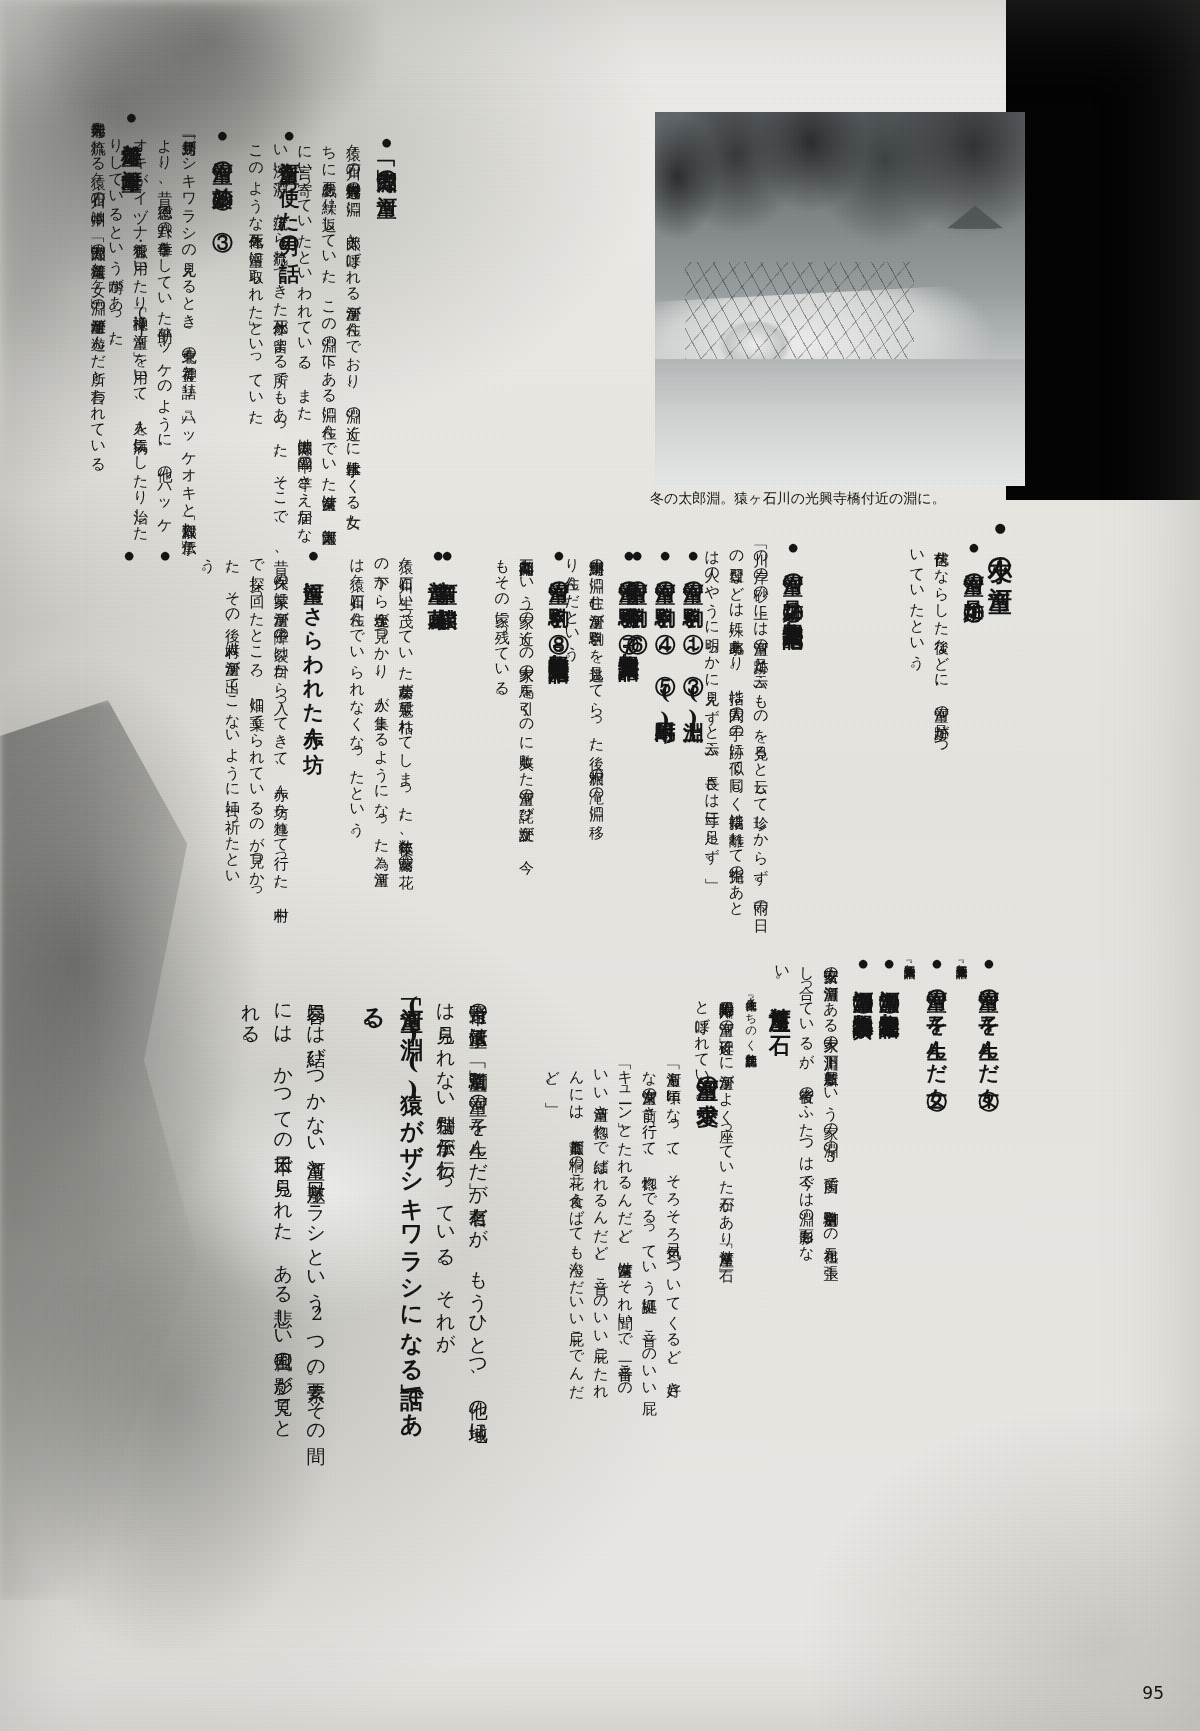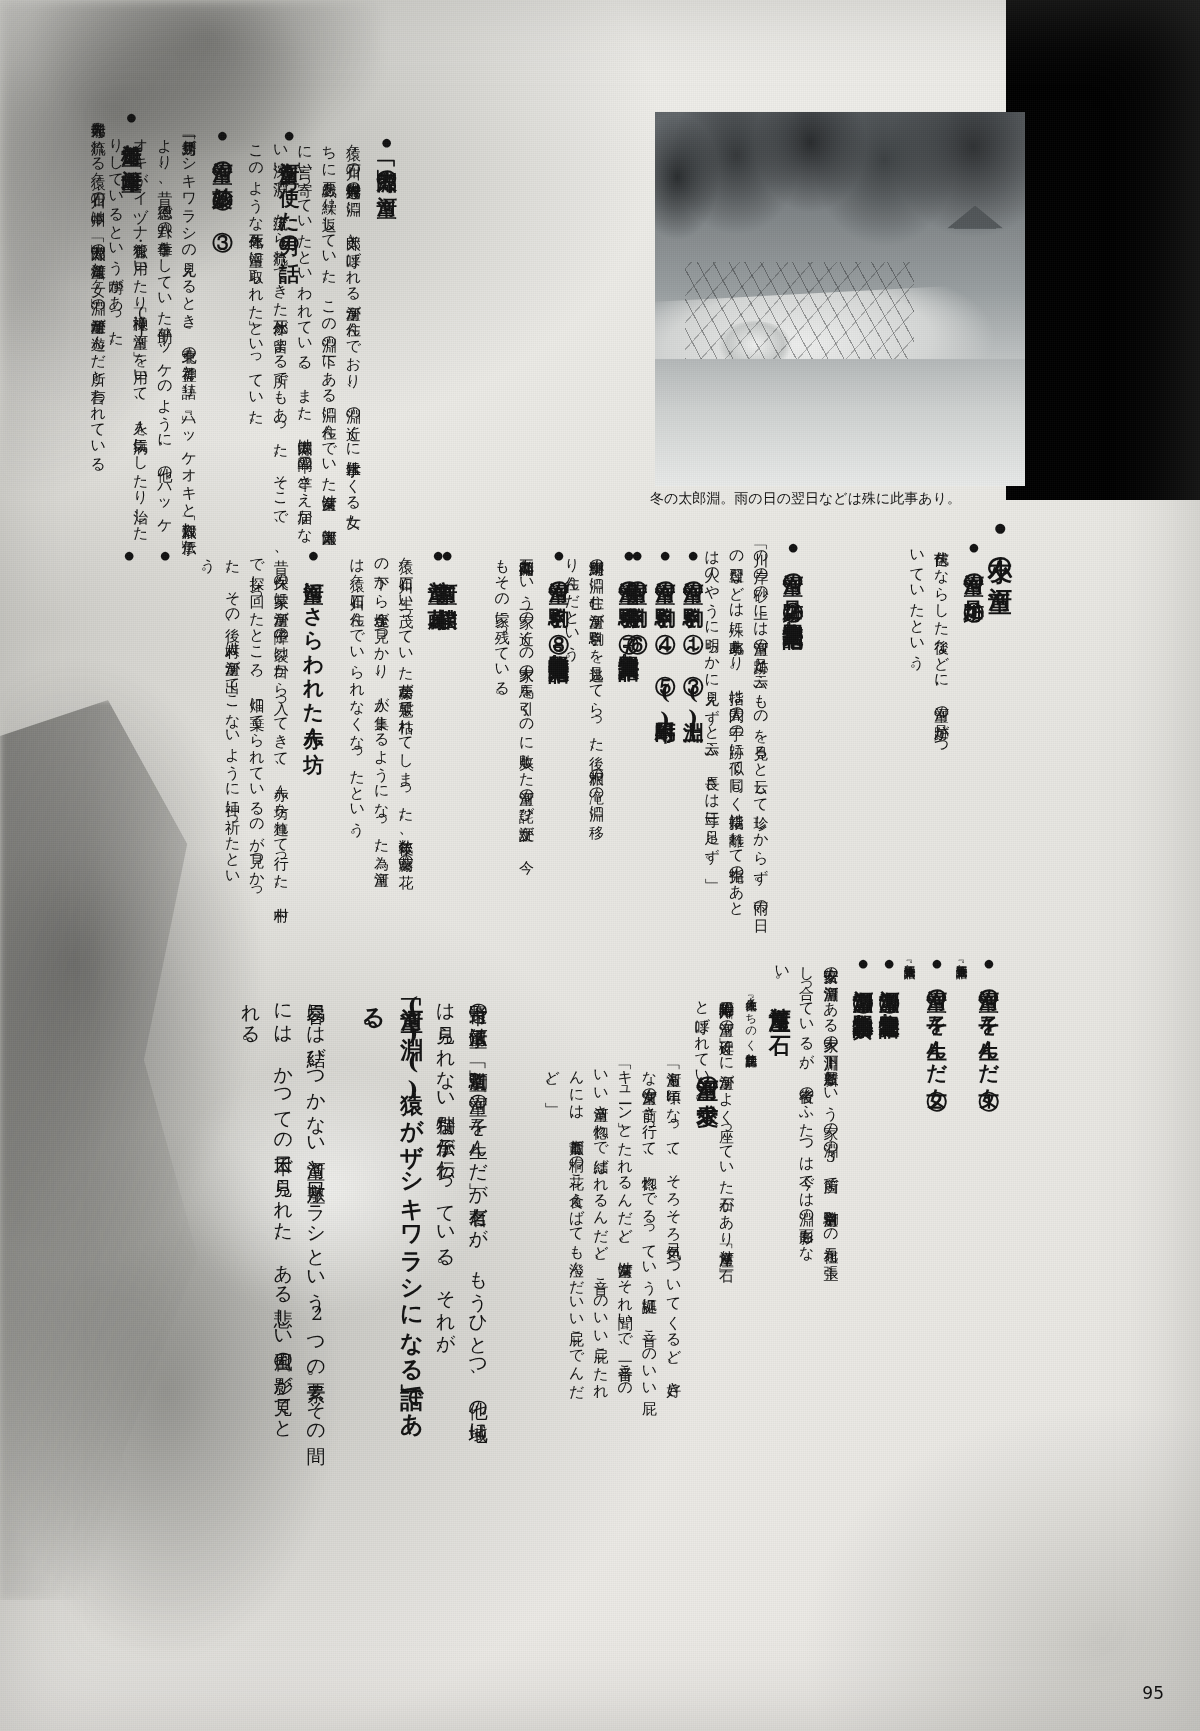--- a/index.html
+++ b/index.html
@@ -161,21 +161,21 @@
   <div class="photo-black"></div>
   <div class="photo">
     <div class="ph-trees"></div>
     <div class="ph-hut"></div>
     <div class="ph-snowbank"></div>
     <div class="ph-rock"></div>
     <div class="ph-branch"></div>
     <div class="ph-water"></div>
     <div class="ph-grain"></div>
   </div>
-  <div class="photo-caption">冬の太郎淵。雨の日の翌日などは殊に此事あり。</div>
+  <div class="photo-caption">冬の太郎淵。猿ヶ石川の光興寺橋付近の淵に。</div>
 
   <div class="grp" style="left:86px;top:110px;height:430px;">
     <div class="vcol head bullet">雄河童と雌河童</div>
     <div class="vcol body" style="height:410px;margin-right:4px;">光興寺前を流れる猿ヶ石川の中州は、「太郎淵」の雄河童と「女ヶ淵」の雌河童が遊んだ所と言われている</div>
   </div>
 
   <div class="grp" style="left:244px;top:135px;height:420px;">
     <div class="vcol head bullet">「太郎淵」の河童</div>
     <div class="vcol body" style="height:400px;margin-right:4px;">猿ヶ石川の光興寺橋付近の淵に、太郎と呼ばれる河童が住んでおり、淵の近くに水仕事にくる女たちに悪戯を繰り返していた。この淵の下にある淵に住んでいた女河童は、太郎河童に言い寄っていたといわれている。また、太郎淵は二間半の竿さえ届かない深い淵で、上流から流れてきた死体が留まる所でもあった。そこで、このような死体を「河童に取られた」といっていた。</div>
   </div>

